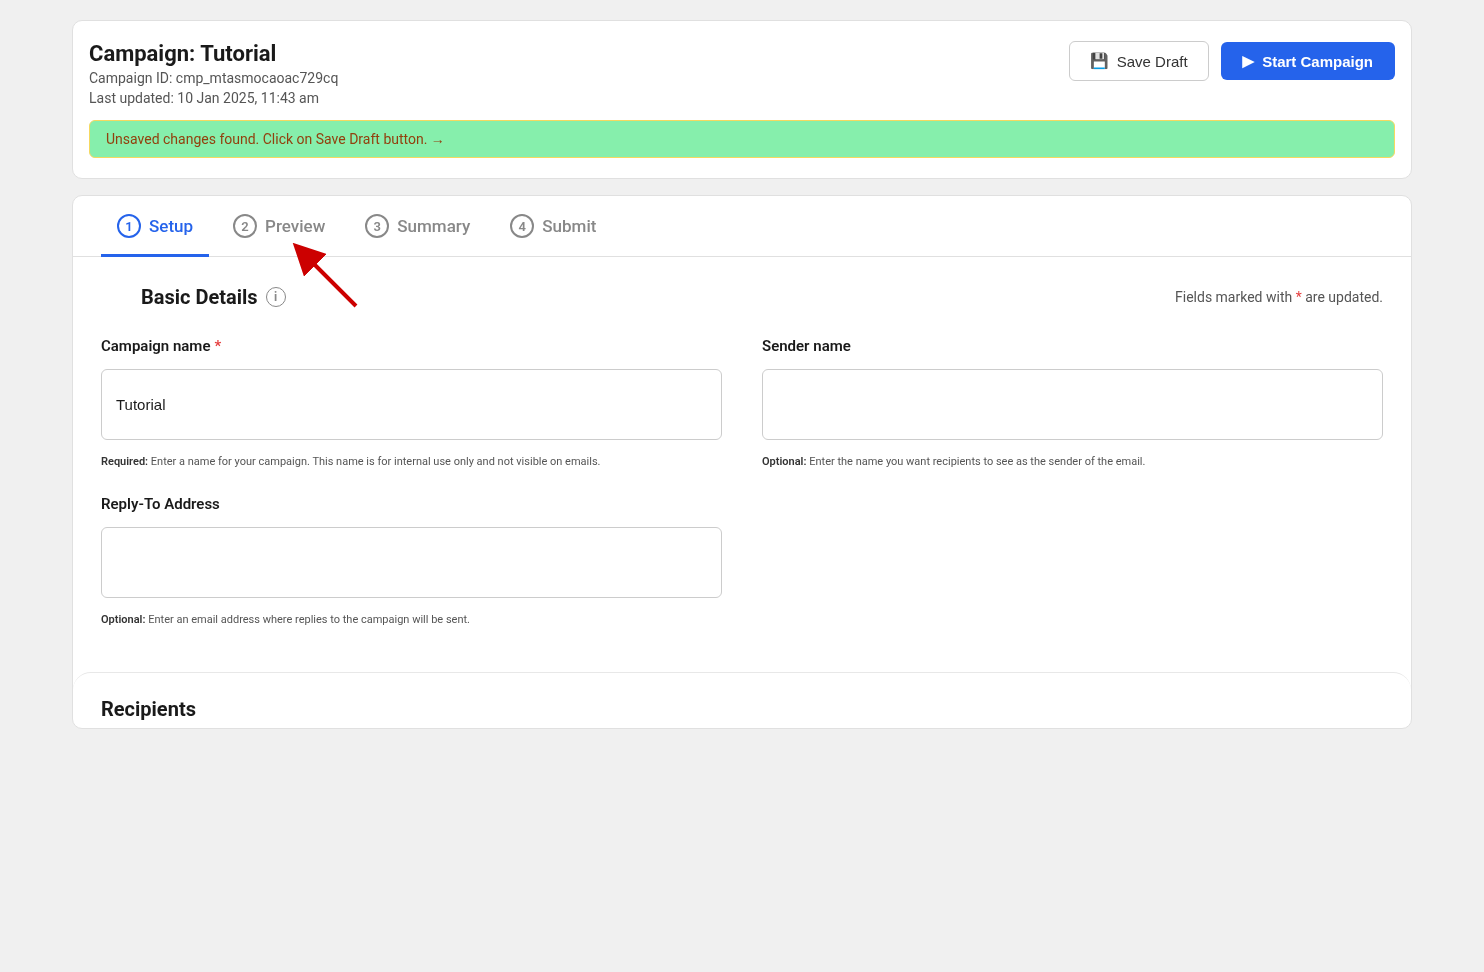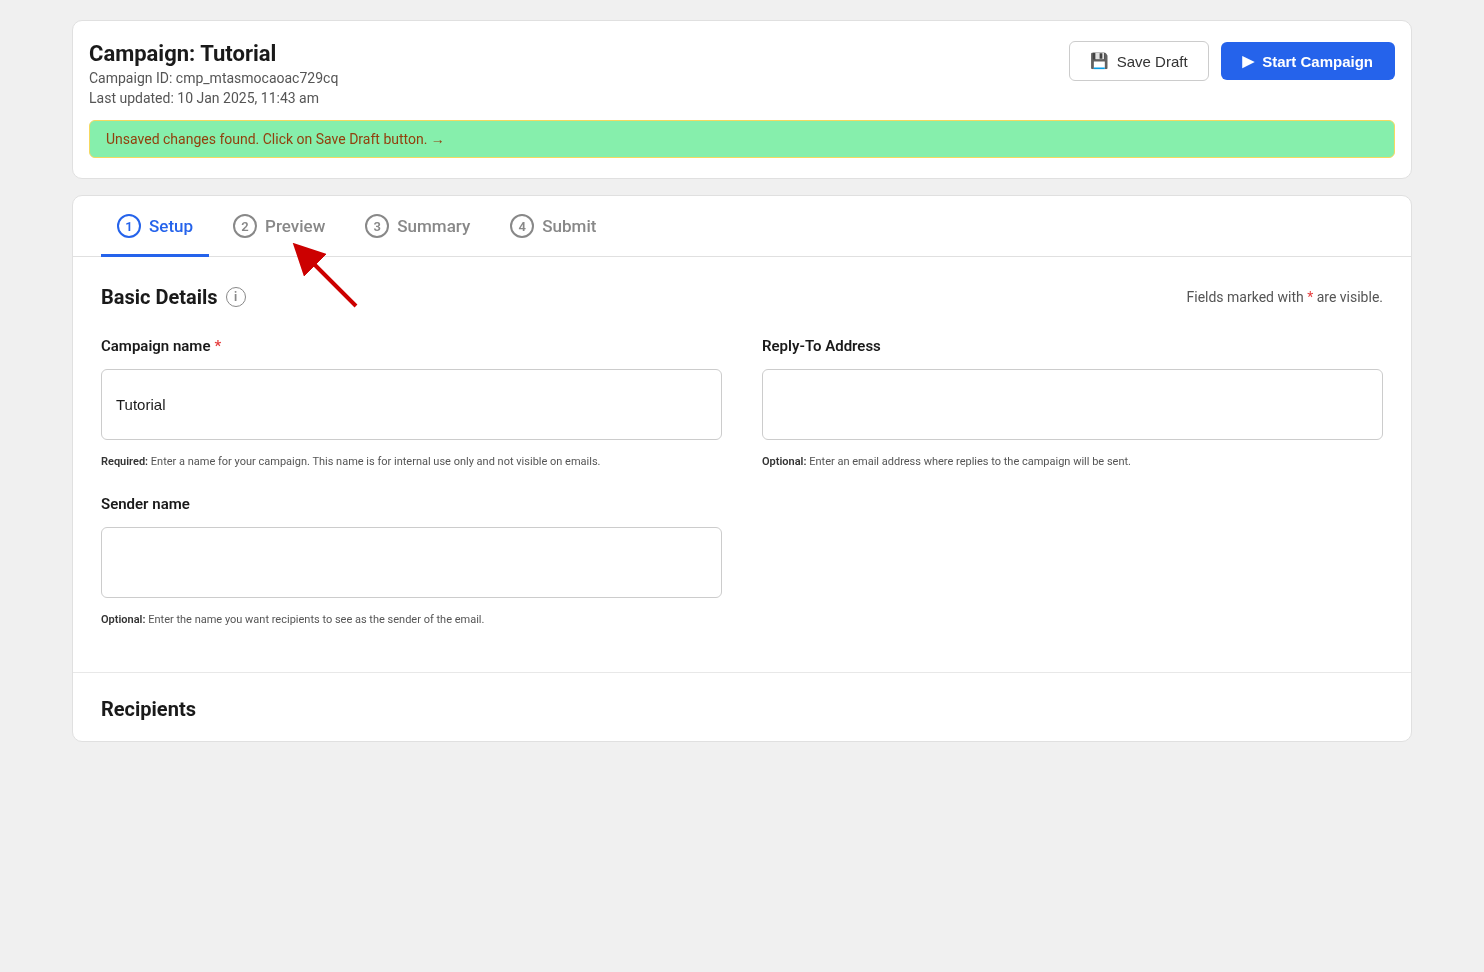--- a/index.html
+++ b/index.html
@@ -158,20 +158,21 @@
 
     
     .form-area {
       padding: 28px 28px 20px;
     }
     .section-header {
       display: flex;
       justify-content: space-between;
       align-items: center;
       margin-bottom: 28px;
+      margin-left: 40px;
     }
     .section-title {
       display: flex;
       align-items: center;
       gap: 8px;
       font-size: 20px;
       font-weight: 700;
       color: #1a1a1a;
     }
     .info-icon {
@@ -229,22 +230,23 @@
       color: #555;
       line-height: 1.5;
     }
     .form-hint strong {
       font-weight: 600;
       color: #333;
     }
 
     
     .recipients-section {
-      padding: 0 28px 20px;
+      padding: 0 28px 7px;
       border-top: 1px solid #e8e8e8;
+      border-radius: 18px;
     }
     .recipients-title {
       font-size: 20px;
       font-weight: 700;
       color: #1a1a1a;
       padding-top: 24px;
     }
   </style>
 </head>
 <body>
@@ -318,56 +320,56 @@
       <div class="section-header">
         <div class="section-title">
           <span>Basic Details</span>
           <div class="info-icon">
             <span>i</span>
           </div>
         </div>
         <div class="required-note">
           <span>Fields marked with</span>
           <span class="required-star"> * </span>
-          <span>are visible.</span>
+          <span>are updated.</span>
         </div>
       </div>
 
       <div class="form-grid">
 
         <div class="form-group">
           <label class="form-label">
             <span>Campaign name</span>
             <span class="required-star">*</span>
           </label>
           <input type="text" class="form-input" value="Tutorial" style="">
           <div class="form-hint">
             <strong>Required:</strong>
             <span> Enter a name for your campaign. This name is for internal use only and not visible on emails.</span>
           </div>
         </div>
 
         <div class="form-group">
+          <label class="form-label">Sender name</label>
+          <input type="text" class="form-input" value="" style="">
+          <div class="form-hint">
+            <strong>Optional:</strong>
+            <span> Enter the name you want recipients to see as the sender of the email.</span>
+          </div>
+        </div>
+
+        <div class="form-group">
           <label class="form-label">Reply-To Address</label>
           <input type="text" class="form-input" value="" style="">
           <div class="form-hint">
             <strong>Optional:</strong>
             <span> Enter an email address where replies to the campaign will be sent.</span>
           </div>
         </div>
 
-        <div class="form-group">
-          <label class="form-label">Sender name</label>
-          <input type="text" class="form-input" value="" style="">
-          <div class="form-hint">
-            <strong>Optional:</strong>
-            <span> Enter the name you want recipients to see as the sender of the email.</span>
-          </div>
-        </div>
-
       </div>
     </div>
 
     <div class="recipients-section">
       <div class="recipients-title">Recipients</div>
     </div>
 
   </div>
 </div>
 

